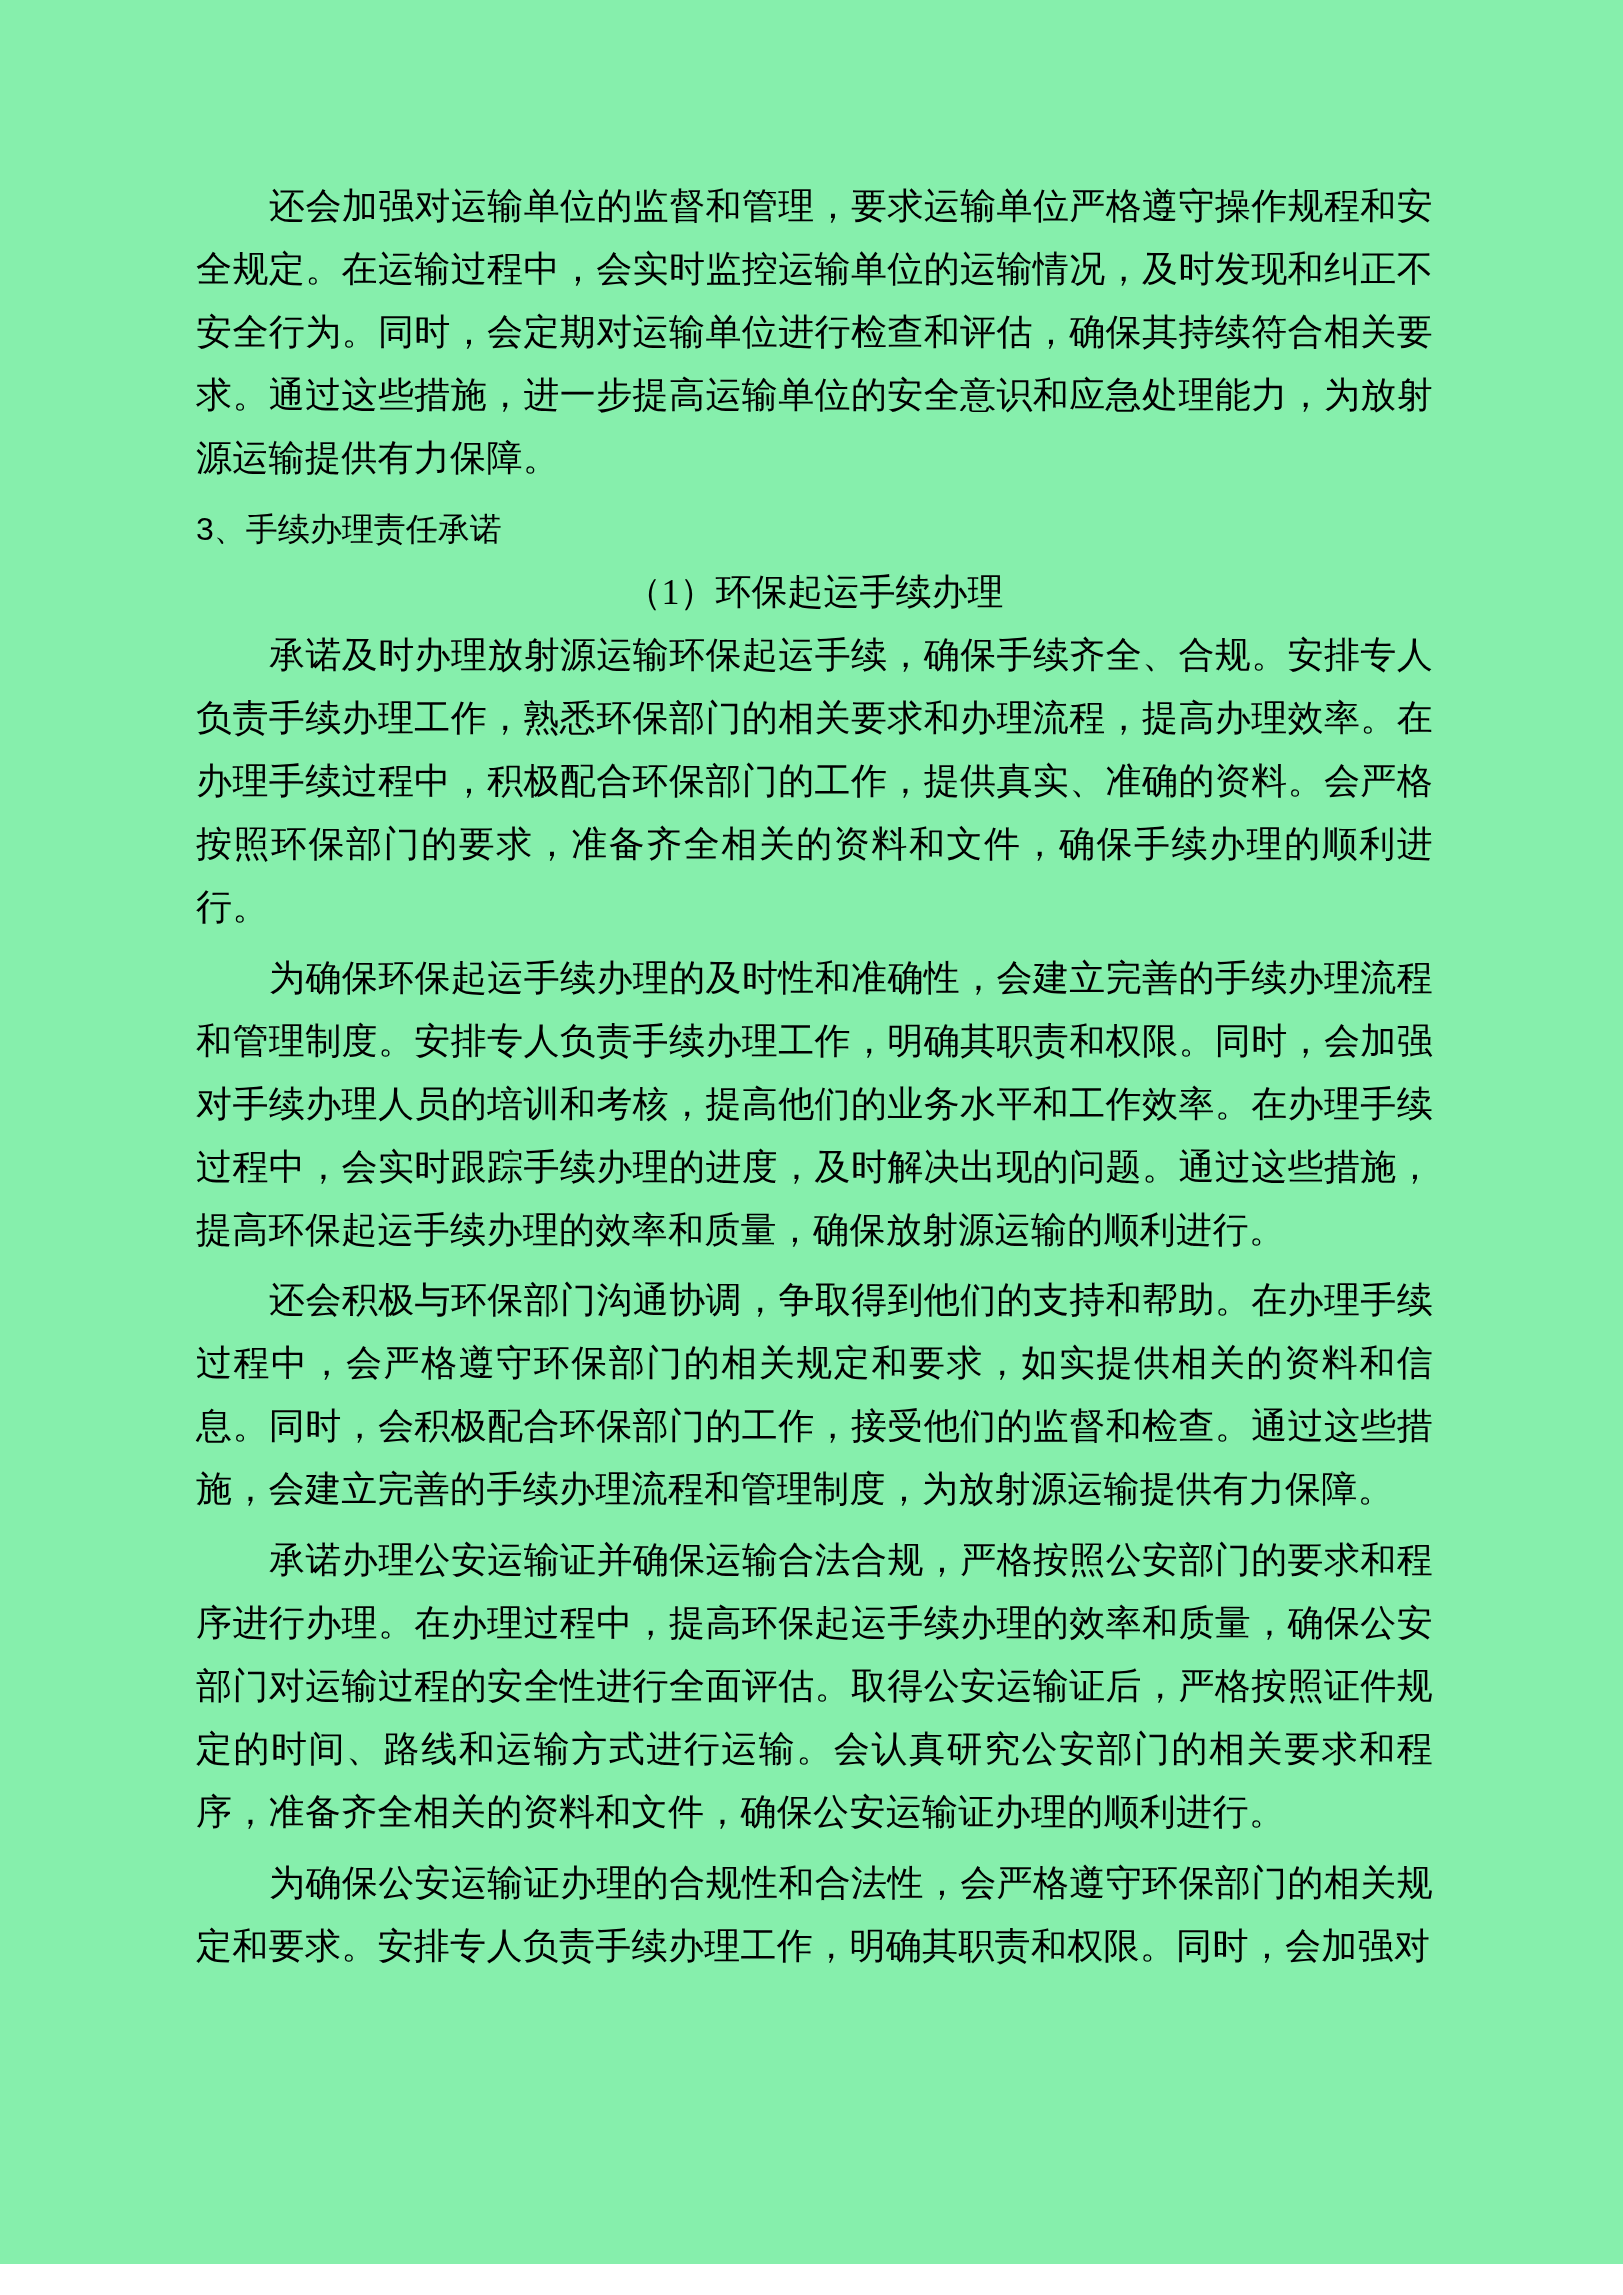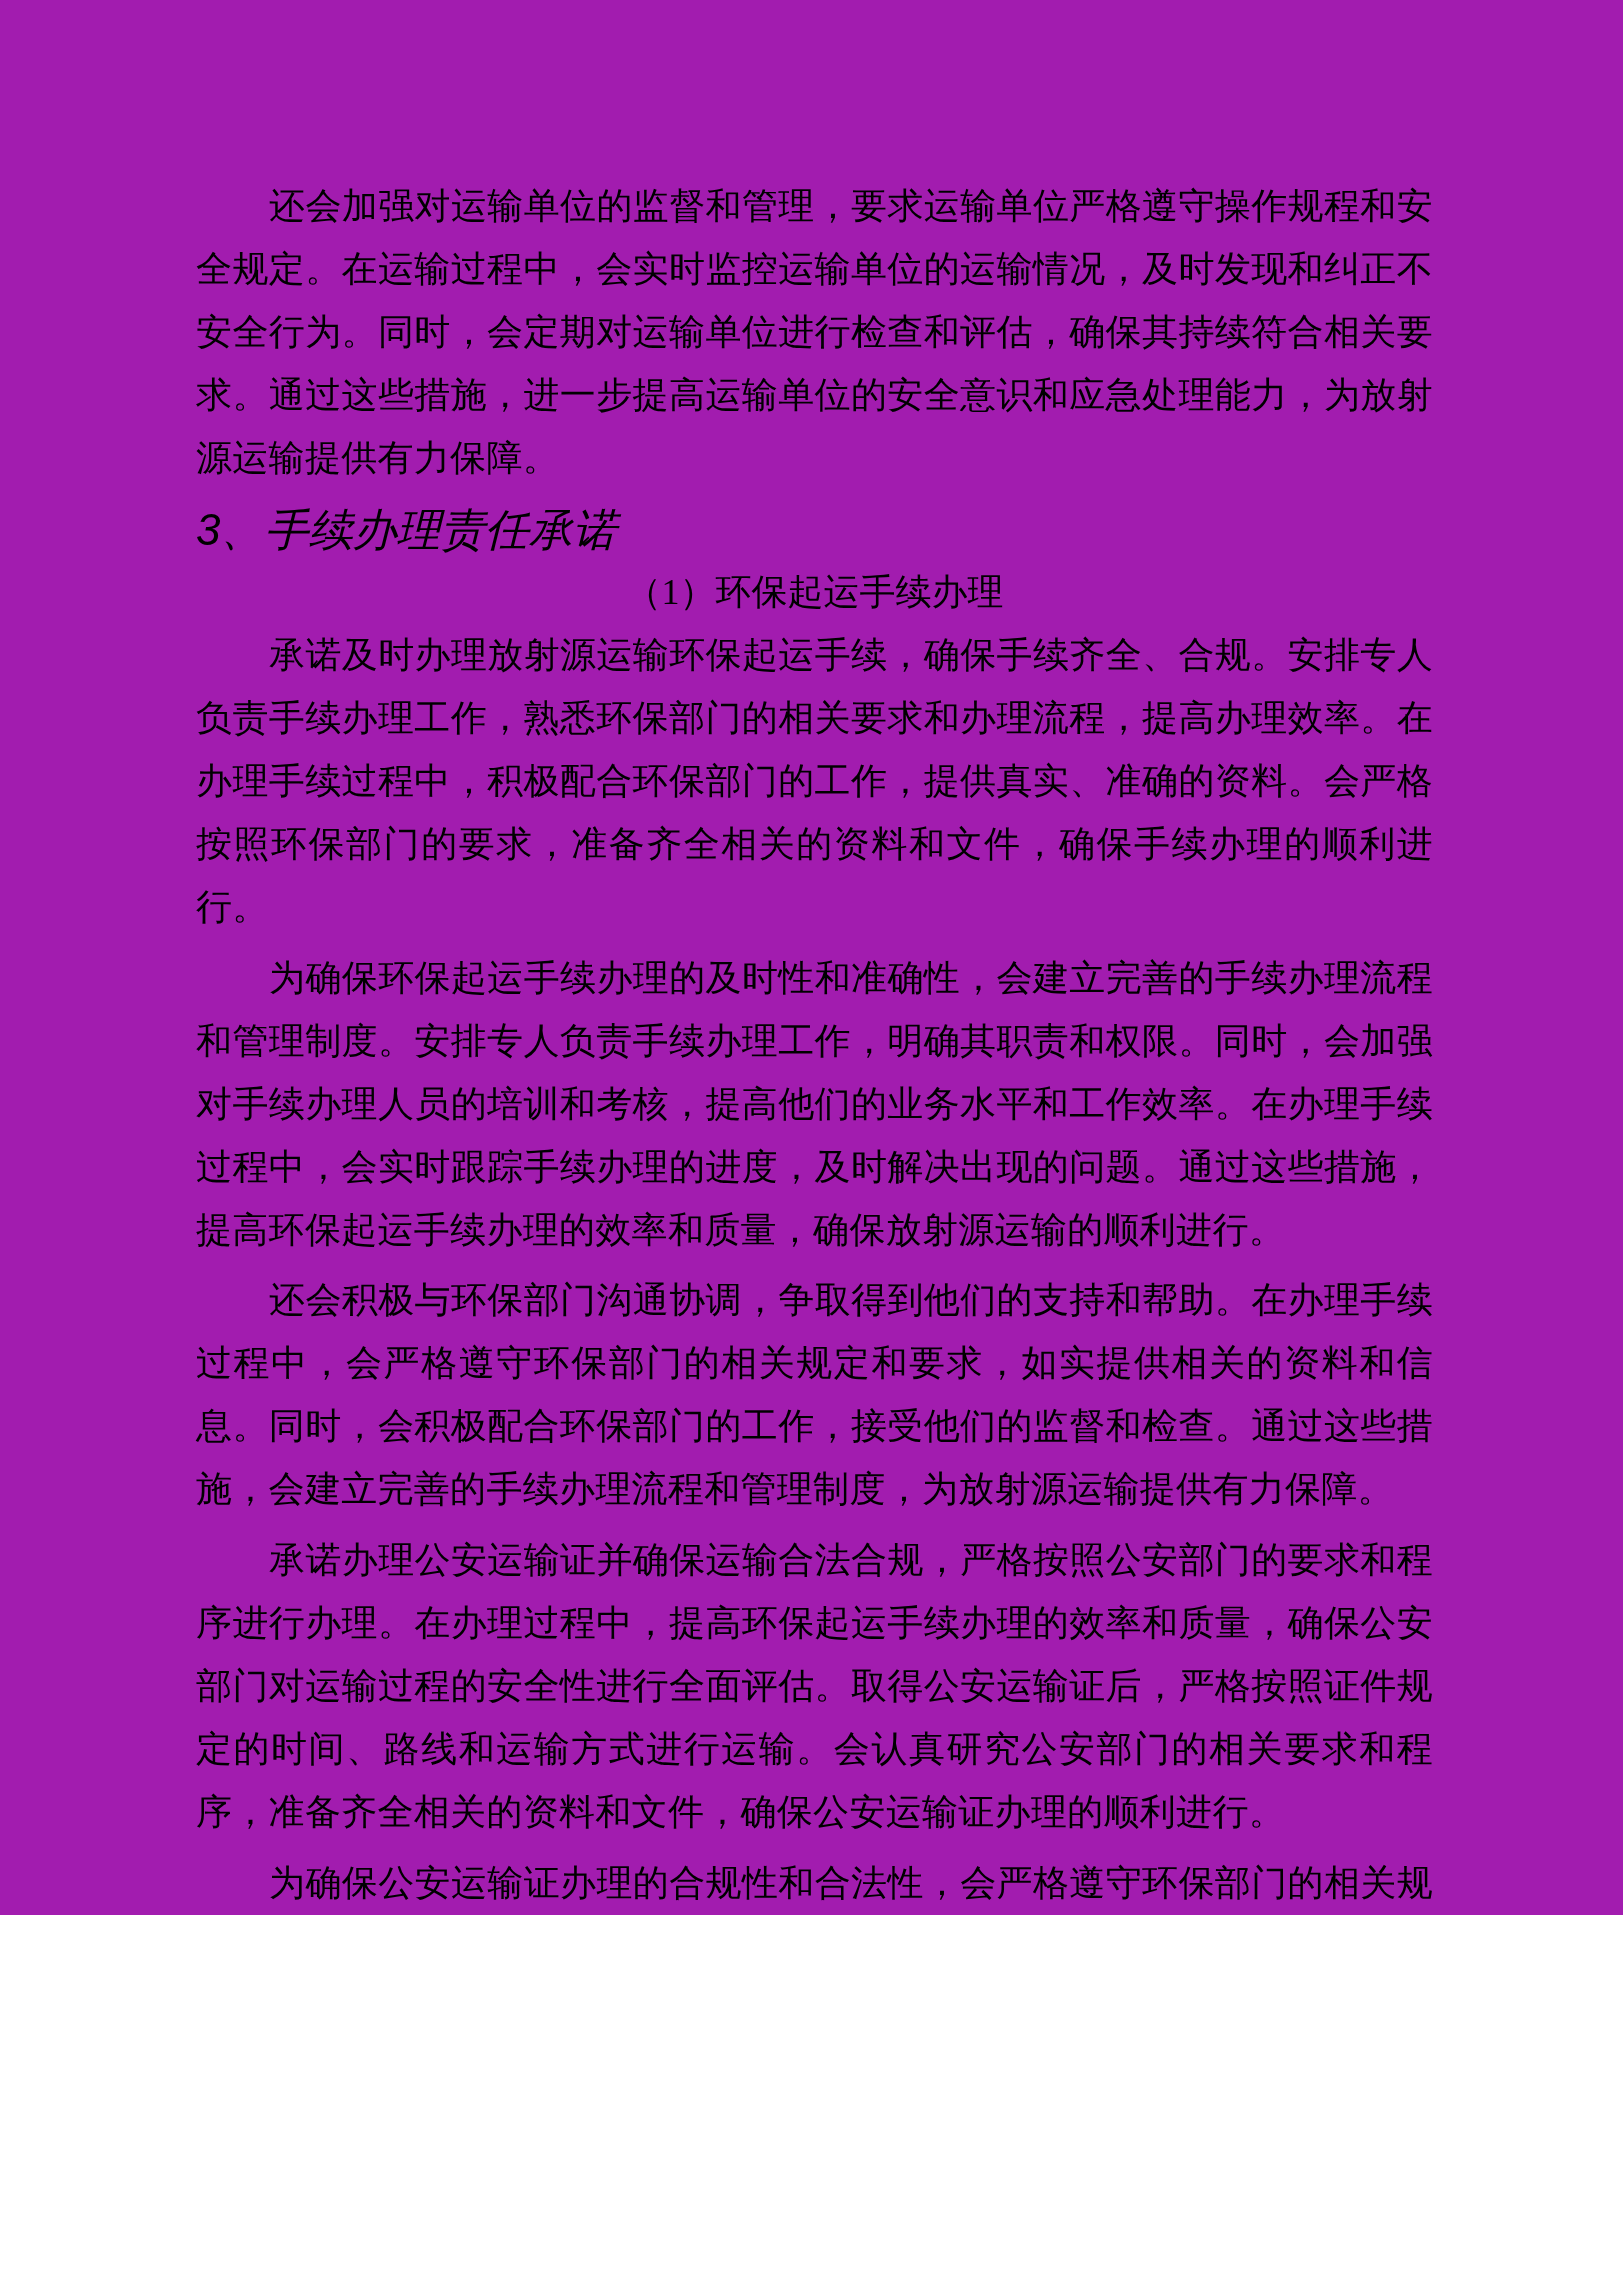--- a/index.html
+++ b/index.html
@@ -6,23 +6,23 @@
     margin: 0;
     padding: 0;
     background: #ffffff;
   }
   body {
     font-family: "Liberation Serif", "DejaVu Serif", serif;
     color: #000000;
   }
   .page {
     width: 1623px;
-    height: 1915px;
+    height: 2264px;
     box-sizing: border-box;
-    background: #a21caf;
+    background: #86efac;
     position: relative;
     overflow: hidden;
   }
   .content {
     position: absolute;
     left: 196px;
     top: 175px;
     width: 1237px;
   }
   .para {
@@ -30,27 +30,26 @@
     line-height: 63px;
     text-align: justify;
     text-justify: inter-ideograph;
     margin: 0 0 2.6px 0;
     letter-spacing: 0.3px;
   }
   .indent {
     text-indent: 73px;
   }
   .heading {
-    font-size: 44px;
+    font-size: 32px;
     line-height: 63px;
     margin: 0;
     text-indent: 0;
     font-family: "Liberation Sans", "DejaVu Sans", sans-serif;
     font-weight: normal;
-    font-style: italic;
   }
   .subheading {
     font-size: 36px;
     line-height: 63px;
     margin: 0;
     text-indent: 0;
     text-align: center;
   }
   .block-gap {
     height: 5.2px;

